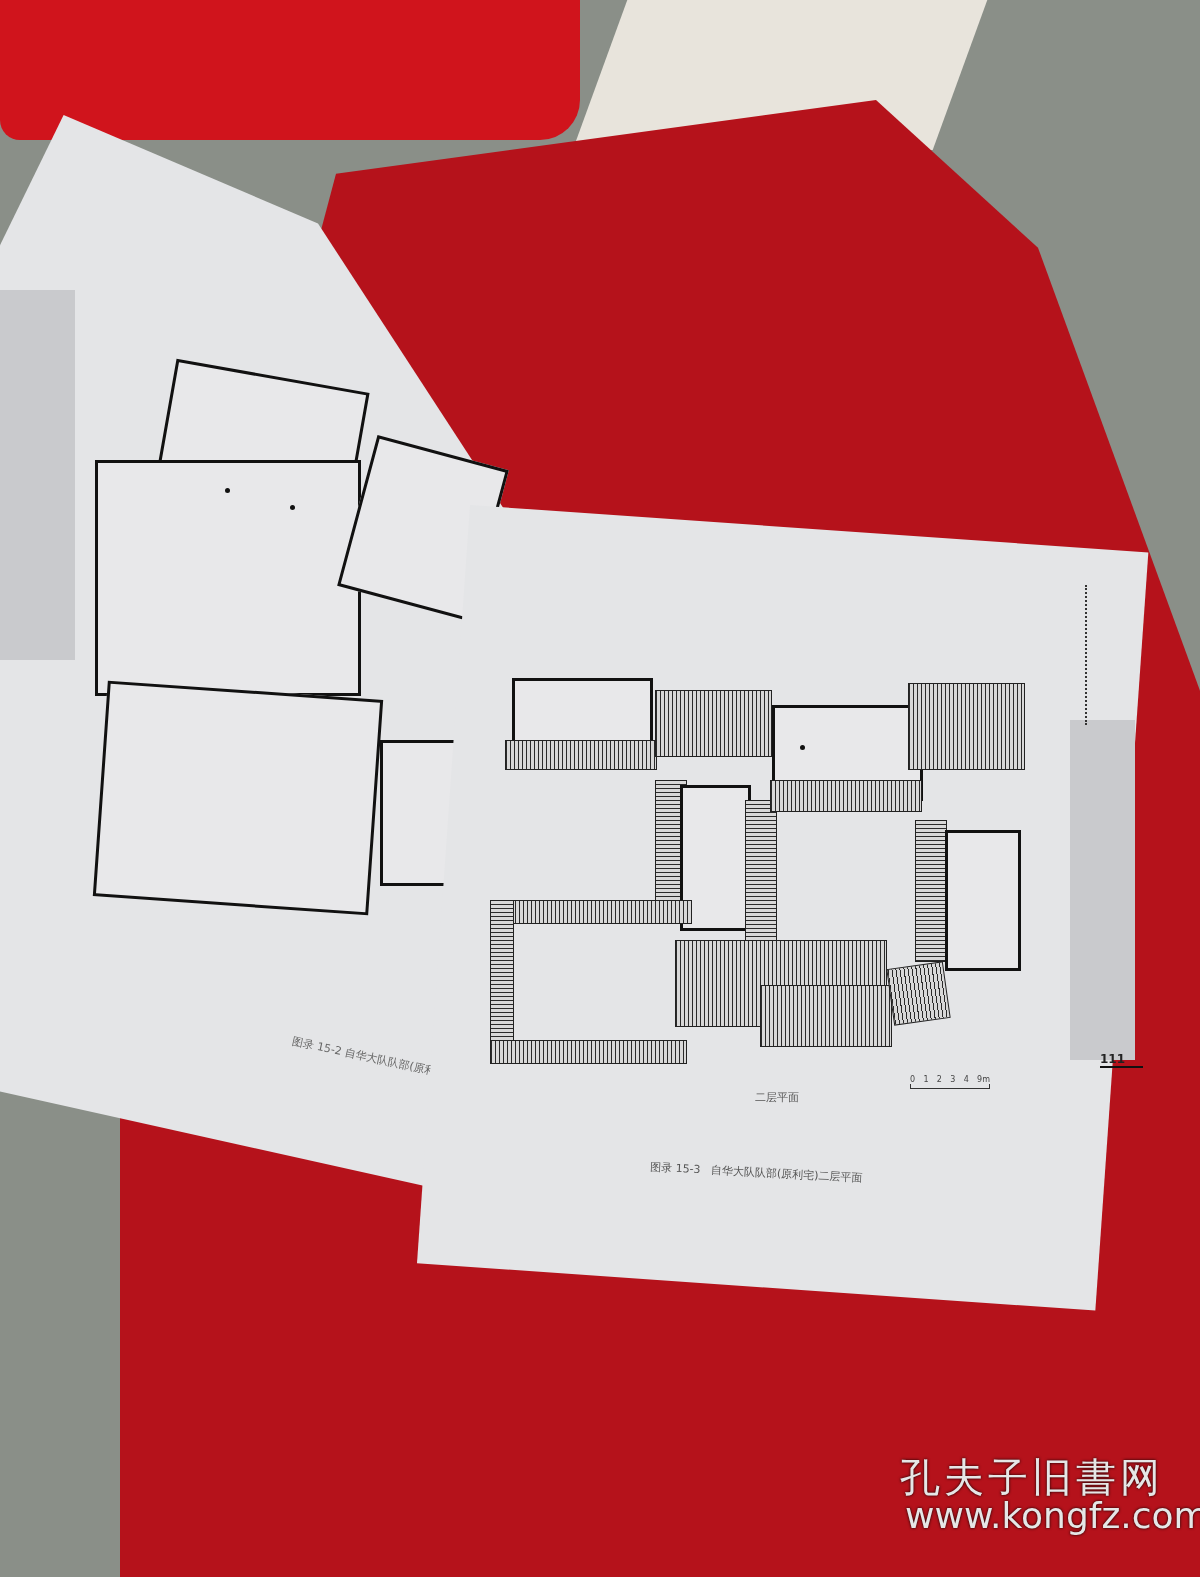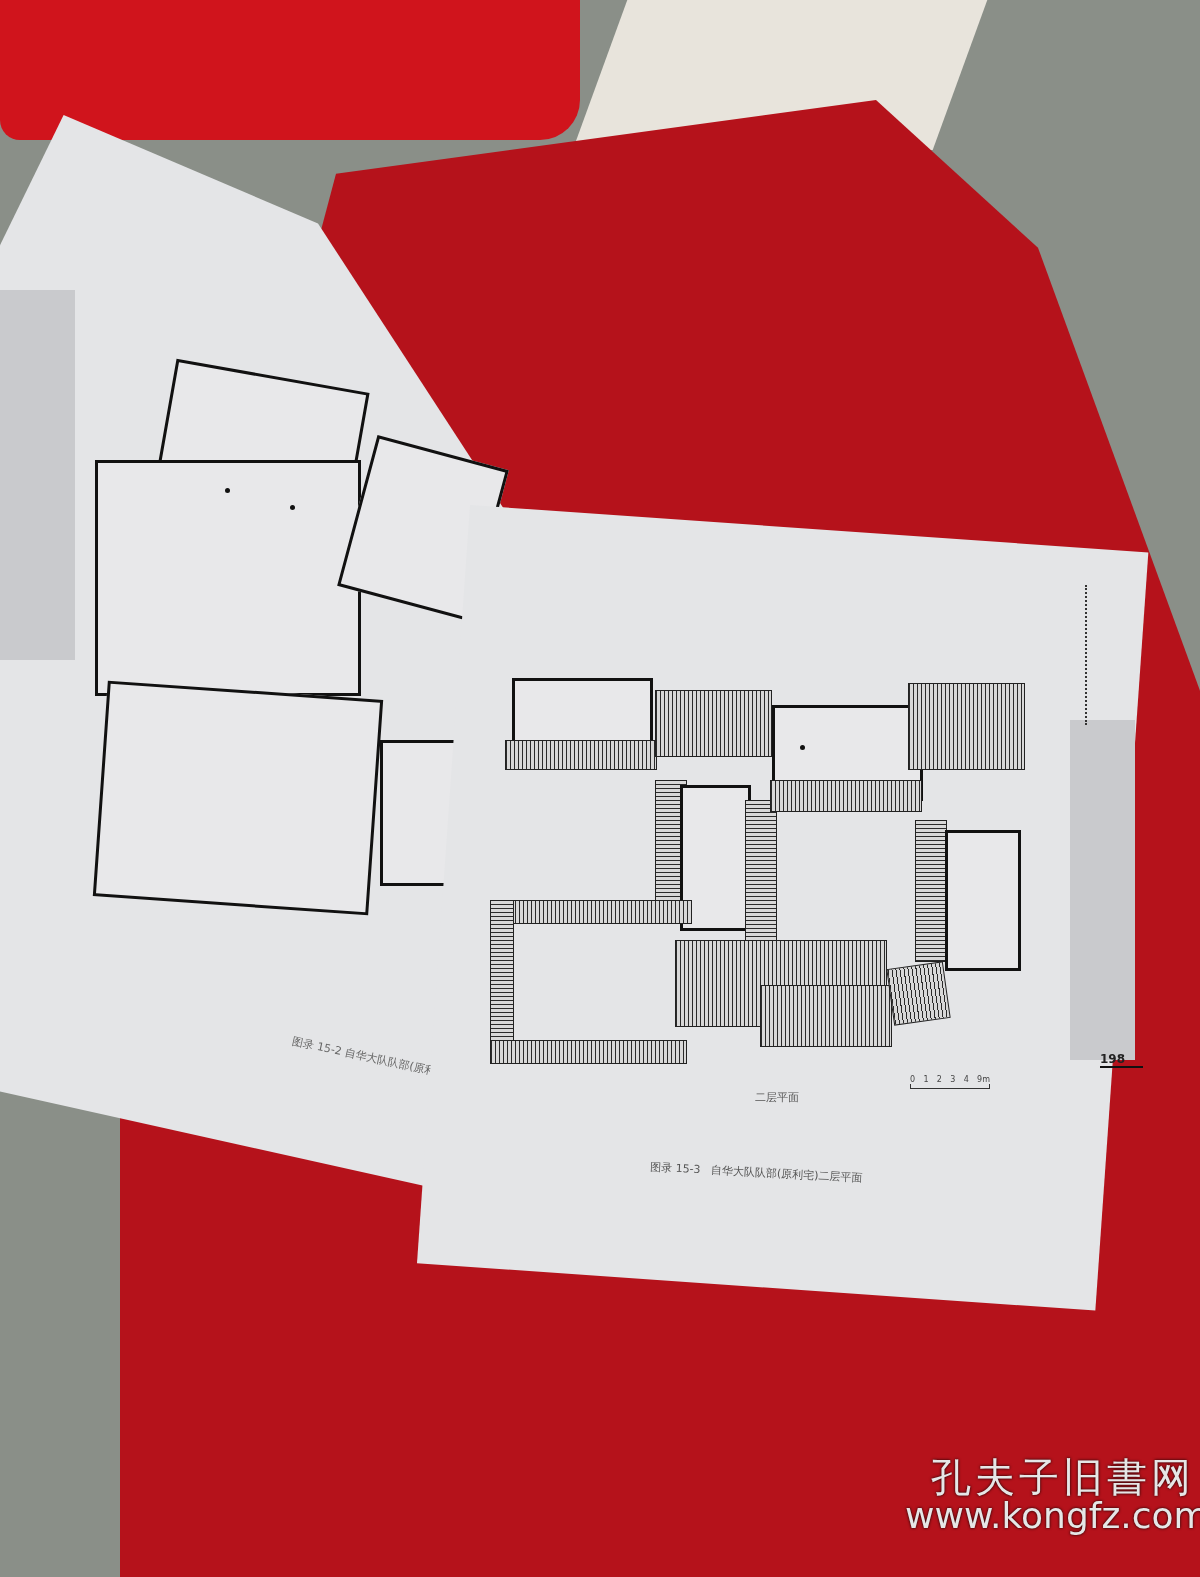--- a/index.html
+++ b/index.html
@@ -69,20 +69,20 @@
     <span>9m</span>
   </div>
   <div style="border:1px solid #333;border-top:none;height:4px;"></div>
 </div>
 
 <div class="abs txt" style="left:650px;top:1165px;transform:rotate(3deg);">
   <span>图录 15-3</span>&nbsp;&nbsp;
   <span>自华大队队部(原利宅)二层平面</span>
 </div>
 
-<div class="abs" style="left:1100px;top:1052px;font-size:12px;font-weight:bold;color:#222;border-bottom:2px solid #111;padding:0 18px 0 0;">198</div>
+<div class="abs" style="left:1100px;top:1052px;font-size:12px;font-weight:bold;color:#222;border-bottom:2px solid #111;padding:0 18px 0 0;">111</div>
 
 <div class="dot" style="left:290px;top:505px;"></div>
 <div class="dot" style="left:225px;top:488px;"></div>
 <div class="dot" style="left:800px;top:745px;"></div>
 
-<div class="abs wm1" style="left:900px;top:1450px;margin-left:31px;">孔夫子旧書网</div>
+<div class="abs wm1" style="left:900px;top:1450px;">孔夫子旧書网</div>
 <div class="abs wm2" style="left:905px;top:1495px;">www.kongfz.com</div>
 
 </body></html>

